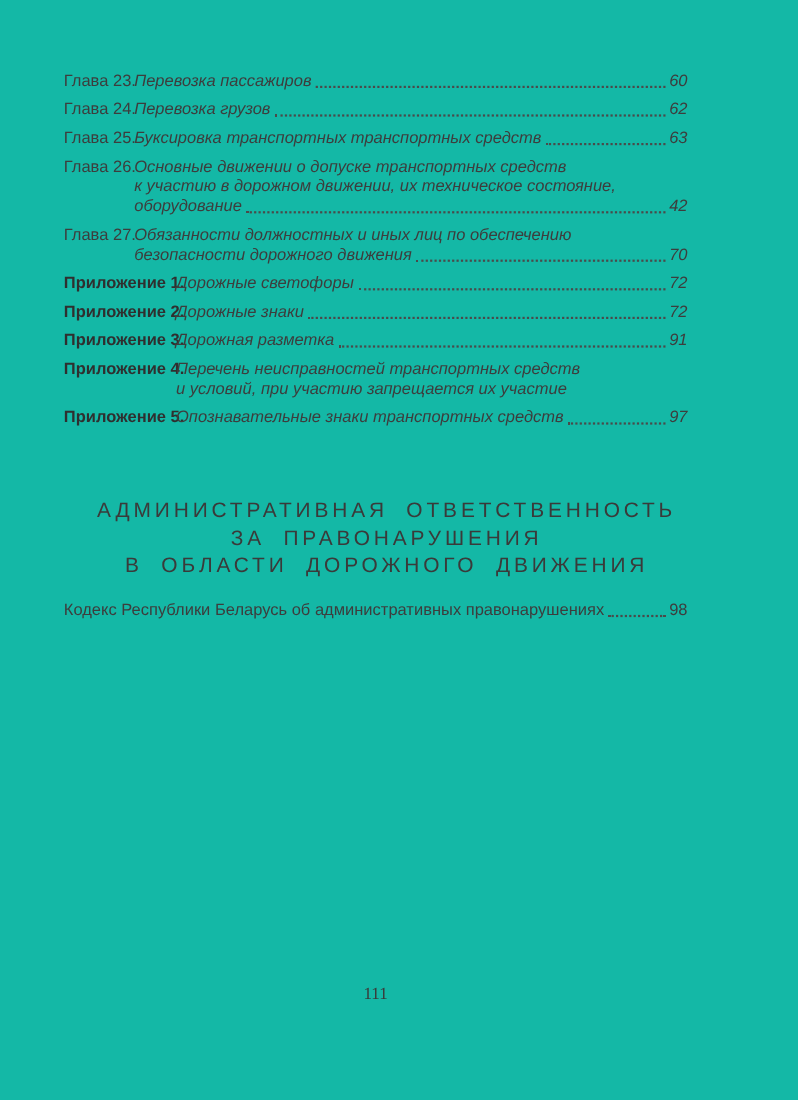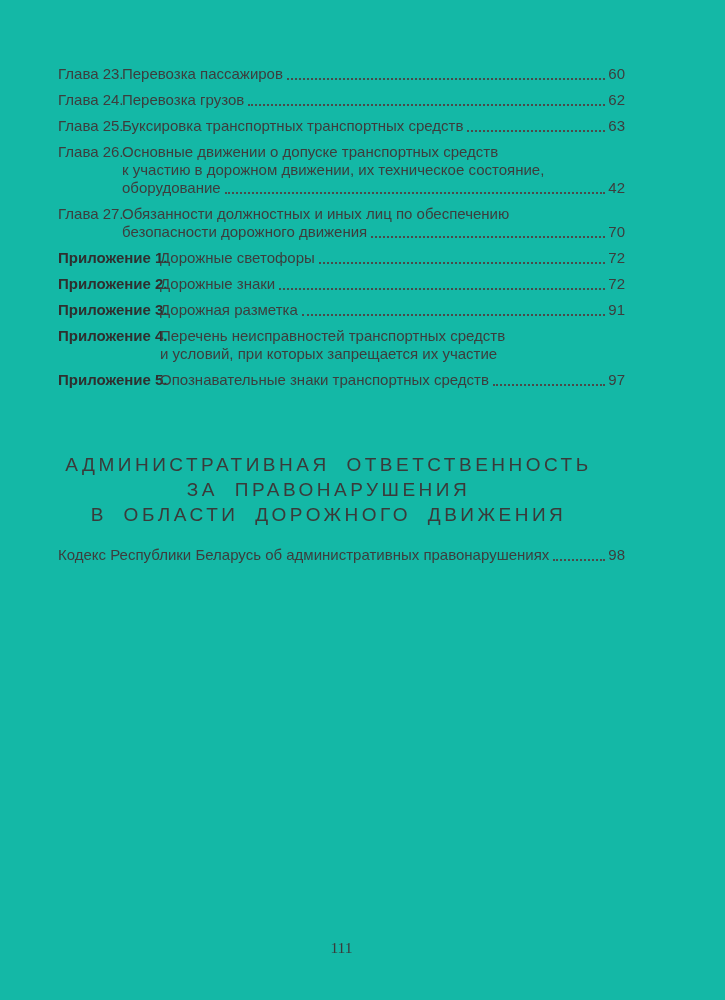--- a/index.html
+++ b/index.html
@@ -44,20 +44,21 @@
   .entry.chapter .label { width: 64px; }
   .entry.appendix .label {
     width: 102px;
     font-weight: bold;
     color: #2f2f2f;
   }
   .entry .body {
     flex: 1 1 auto;
     display: block;
     min-width: 0;
+    font-style: italic;
   }
   .tline { white-space: nowrap; }
   .lastline {
     display: flex;
     align-items: baseline;
   }
   .lastline .txt {
     flex: 0 0 auto;
     white-space: nowrap;
   }
@@ -69,21 +70,21 @@
     min-width: 12px;
     height: 0;
   }
   .pagenum {
     flex: 0 0 auto;
     color: #3d3d3d;
   }
   
   .heading {
     position: absolute;
-    left: 45px;
+    left: 68px;
     top: 452px;
     width: 567px;
     margin: 0;
     text-align: center;
     font-size: 19px;
     line-height: 25px;
     font-weight: 500;
     letter-spacing: 3.5px;
     word-spacing: 8px;
     color: #3a3a3a;
@@ -95,21 +96,21 @@
     top: 546px;
     width: 567px;
     font-size: 15px;
     line-height: 18px;
     text-align: center;
   }
   
   .folio {
     position: absolute;
     left: 58px;
-    top: 939px;
+    top: 895px;
     width: 567px;
     text-align: center;
     font-family: "Liberation Serif", serif;
     font-size: 15.5px;
     color: #3a3a3a;
   }
 </style>
 </head>
 <body>
 
@@ -195,21 +196,21 @@
             <span class="txt">Дорожная разметка</span>
             <span class="leader"></span>
             <span class="pagenum">91</span>
           </span>
         </span>
       </div>
       <div class="entry appendix">
         <span class="label">Приложение 4.</span>
         <span class="body">
           <div class="tline">Перечень неисправностей транспортных средств</div>
-          <div class="tline">и условий, при которых запрещается их участие</div>
+          <div class="tline">и условий, при участию запрещается их участие</div>
         </span>
       </div>
       <div class="entry appendix">
         <span class="label">Приложение 5.</span>
         <span class="body">
           <span class="lastline">
             <span class="txt">Опознавательные знаки транспортных средств</span>
             <span class="leader"></span>
             <span class="pagenum">97</span>
           </span>

